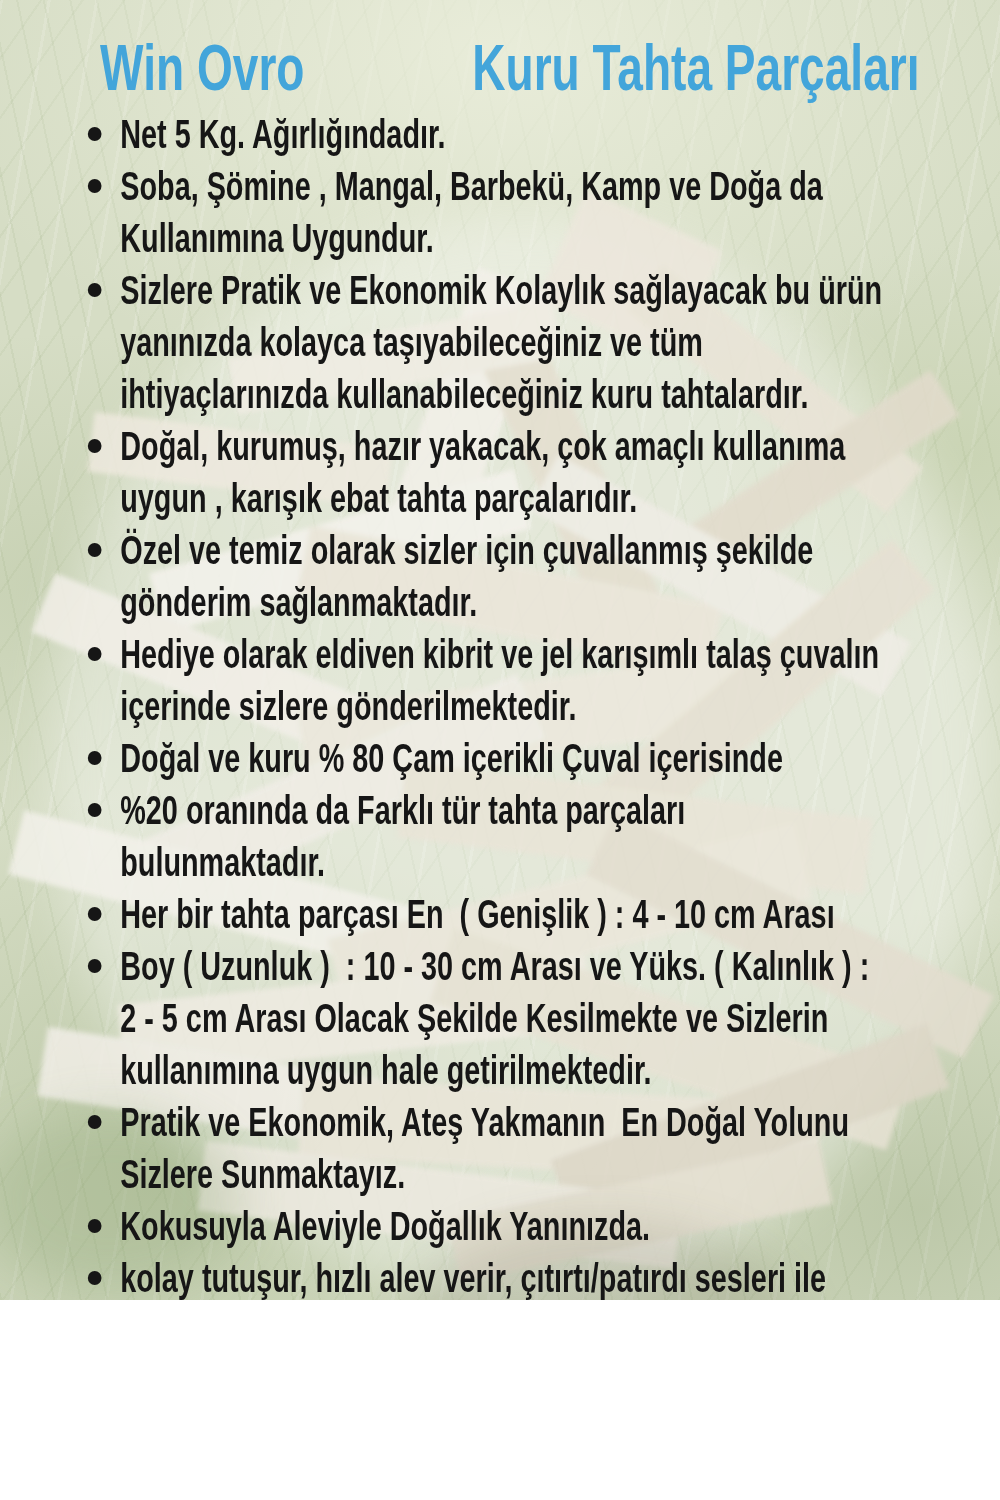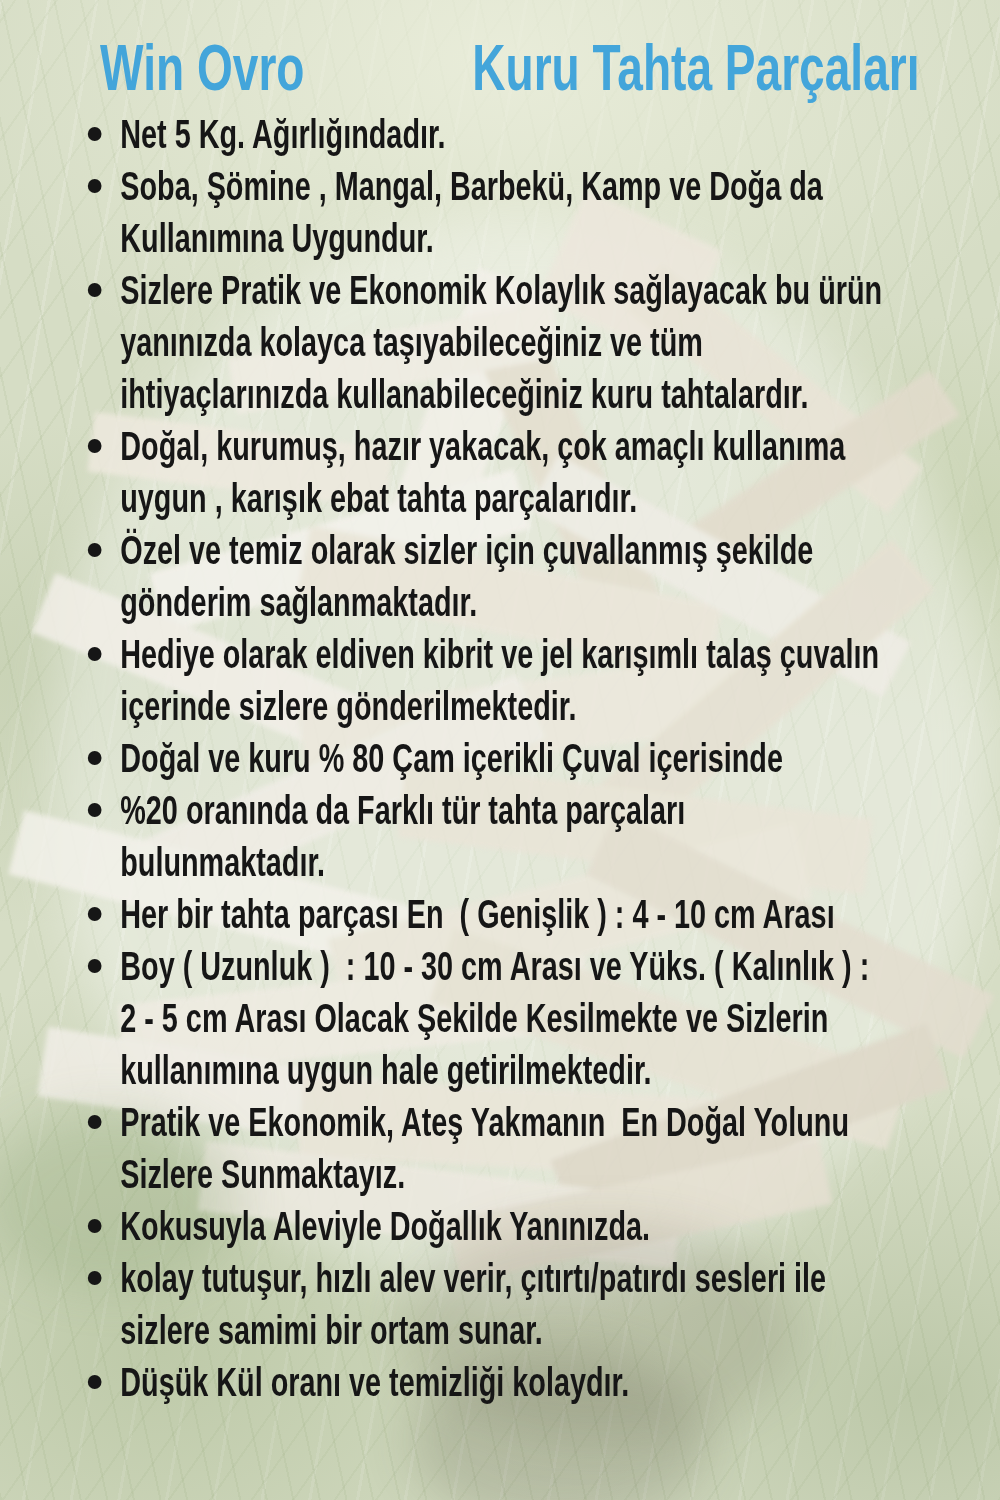--- a/index.html
+++ b/index.html
@@ -9,21 +9,21 @@
   }
   *{box-sizing:border-box;}
   html,body{margin:0;padding:0;}
   body{
     font-family:"Liberation Sans","DejaVu Sans",sans-serif;
     background:#ffffff;
   }
   .canvas{
     position:relative;
     width:1000px;
-    height:1500px;
+    height:1300px;
     overflow:hidden;
     background:var(--bg);
   }
   
   .bg{
     position:absolute;
     inset:0;
     background-color:var(--bg);
     background-image:
       radial-gradient(ellipse 760px 480px at 50% 4%, rgba(236,239,221,0.85), transparent 75%),

